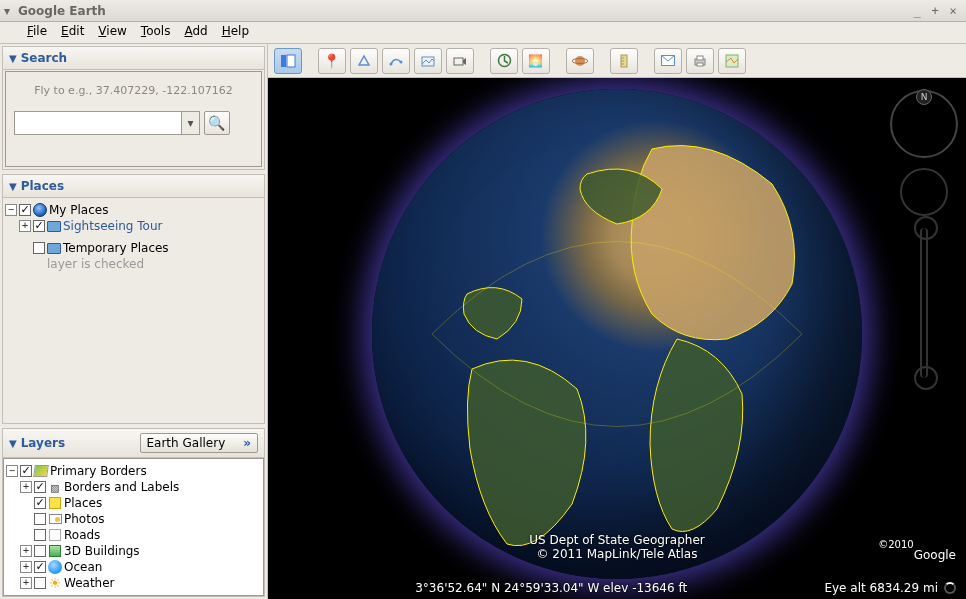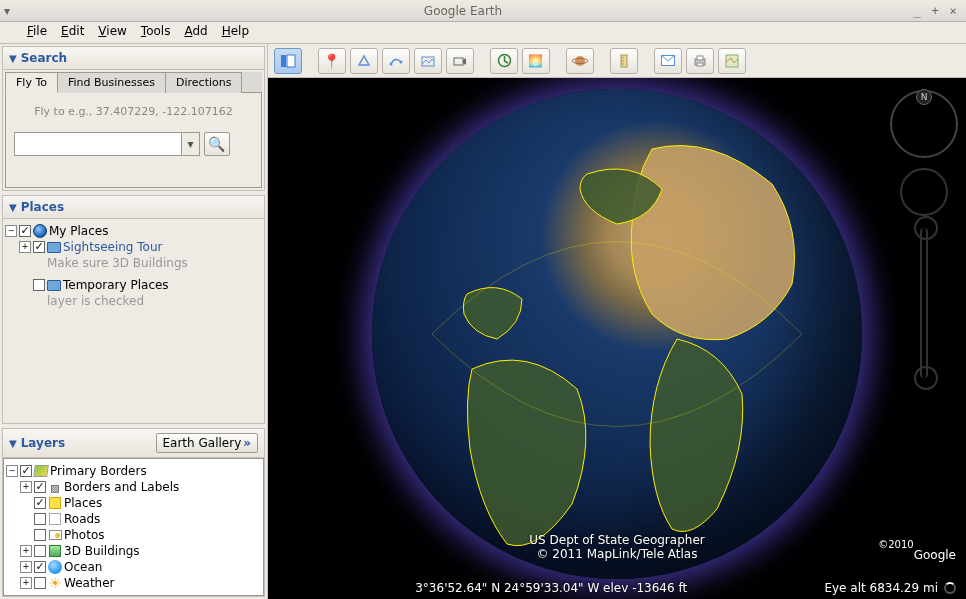--- a/index.html
+++ b/index.html
@@ -1,20 +1,20 @@
 <!DOCTYPE html>
 <html><head>
 <meta charset="utf-8">
 <style>
 * { box-sizing: border-box; margin: 0; padding: 0; font-family: "DejaVu Sans", "Liberation Sans", Arial, sans-serif; font-size: 12px; }
 body { width: 966px; height: 599px; background: #dcdad5; overflow: hidden; }
 
 .titlebar { height: 22px; background: linear-gradient(#eeeae4,#dcdad5); border-bottom: 1px solid #b5b1aa; display: flex; align-items: center; padding: 0 4px; }
 .titlebar .sys-icon { width: 14px; height: 14px; color: #6b6760; }
-.titlebar .title { flex: 1; text-align: center; font-weight: normal; color: #6b6760; }
+.titlebar .title { flex: 1; font-weight: bold; color: #6b6760; }
 .win-btn { width: 18px; height: 18px; color: #6b6760; display: flex; align-items: center; justify-content: center; cursor: default; font-family: monospace; }
 
 .menubar { height: 22px; background: #eeeae4; border-bottom: 1px solid #c3bfb8; display: flex; align-items: flex-start; padding: 0 20px; gap: 0; }
 .menubar span { padding: 2px 7px; color: #000; cursor: default; }
 .menubar span u { text-decoration: underline; }
 
 .content { display: flex; height: 555px; }
 
 .sidebar { width: 268px; background: #eeeae4; display: flex; flex-direction: column; border-right: 1px solid #c3bfb8; }
 
@@ -43,21 +43,21 @@
 .cb.checked::after { content: "✓"; font-size: 11px; color: #000; position: relative; top: -1px; }
 .node-icon { width: 14px; height: 14px; display: inline-flex; align-items: center; justify-content: center; font-size: 12px; }
 .node-label { color: #000; }
 .node-label.link { color: #2d5aa0; }
 .node-label.muted { color: #999; }
 .indent1 { padding-left: 14px; }
 .indent2 { padding-left: 28px; }
 
 .places-panel { flex: 1 1 auto; display: flex; flex-direction: column; }
 .places-panel .panel-body { flex: 1; }
-.earth-gallery-btn { margin-left: auto; font-weight: normal; color: #000; background: linear-gradient(#fdfdfc,#e5e1d8); border: 1px solid #9f9a90; padding: 2px 6px; font-size: 11px; display: flex; align-items: center; gap: 2px; border-radius: 2px; text-align: right; }
+.earth-gallery-btn { margin-left: auto; font-weight: normal; color: #000; background: linear-gradient(#fdfdfc,#e5e1d8); border: 1px solid #9f9a90; padding: 2px 6px; font-size: 11px; display: flex; align-items: center; gap: 18px; border-radius: 2px; text-align: right; }
 .earth-gallery-btn .chev { color: #2d5aa0; font-weight: bold; }
 
 .layers-body { background: #fff; border: 1px solid #9f9a90; max-height: 158px; overflow: hidden; }
 
 .main { flex: 1; display: flex; flex-direction: column; background: #eeeae4; }
 .toolbar { height: 34px; background: #eeeae4; border-bottom: 1px solid #c3bfb8; display: flex; align-items: center; padding: 2px 6px; gap: 4px; }
 .tbtn { width: 28px; height: 26px; border: 1px solid #b5b1aa; background: linear-gradient(#fdfdfc,#e8e4dc); border-radius: 3px; display: flex; align-items: center; justify-content: center; cursor: default; font-size: 14px; }
 .tbtn.active { background: linear-gradient(#c9dcf2,#a9c8ea); border-color: #6a98c9; }
 .tsep { width: 8px; }
 
@@ -118,25 +118,20 @@
 <div class="content">
 
   <div class="sidebar">
 
     <div class="panel">
       <div class="panel-header">
         <span class="arrow">▼</span>
         <span>Search</span>
       </div>
       <div class="panel-body">
-        <div class="tabs">
-          <div class="tab active">Fly To</div>
-          <div class="tab">Find Businesses</div>
-          <div class="tab">Directions</div>
-        </div>
         <div class="tab-content">
           <div class="hint">Fly to e.g., 37.407229, -122.107162</div>
           <div class="search-row">
             <div class="combo">
               <input type="text" value="" style="">
               <div class="dd">▾</div>
             </div>
             <div class="search-btn">
               <span class="mag">🔍</span>
             </div>
@@ -160,24 +155,20 @@
           <span class="node-label">My Places</span>
         </div>
         <div class="tree-row indent1">
           <span class="expander">+</span>
           <span class="cb checked"></span>
           <span class="node-icon">
               <span class="ic-folder"></span>
             </span>
           <span class="node-label link">Sightseeing Tour</span>
         </div>
-        <div class="tree-row indent2">
-          <span class="expander blank"></span>
-          <span class="node-label muted">Make sure 3D Buildings</span>
-        </div>
         <div class="tree-row indent1" style="margin-top:6px;">
           <span class="expander blank"></span>
           <span class="cb"></span>
           <span class="node-icon">
               <span class="ic-folder"></span>
             </span>
           <span class="node-label">Temporary Places</span>
         </div>
         <div class="tree-row indent2">
           <span class="expander blank"></span>
@@ -216,31 +207,31 @@
             <span class="cb checked"></span>
             <span class="node-icon">
                 <span class="ic-places-yellow"></span>
               </span>
             <span class="node-label">Places</span>
           </div>
           <div class="tree-row indent1">
             <span class="expander blank"></span>
             <span class="cb"></span>
             <span class="node-icon">
-                <span class="ic-road"></span>
-              </span>
-            <span class="node-label">Roads</span>
+                <span class="ic-photo"></span>
+              </span>
+            <span class="node-label">Photos</span>
           </div>
           <div class="tree-row indent1">
             <span class="expander blank"></span>
             <span class="cb"></span>
             <span class="node-icon">
-                <span class="ic-photo"></span>
-              </span>
-            <span class="node-label">Photos</span>
+                <span class="ic-road"></span>
+              </span>
+            <span class="node-label">Roads</span>
           </div>
           <div class="tree-row indent1">
             <span class="expander">+</span>
             <span class="cb"></span>
             <span class="node-icon">
                 <span class="ic-3d"></span>
               </span>
             <span class="node-label">3D Buildings</span>
           </div>
           <div class="tree-row indent1">

